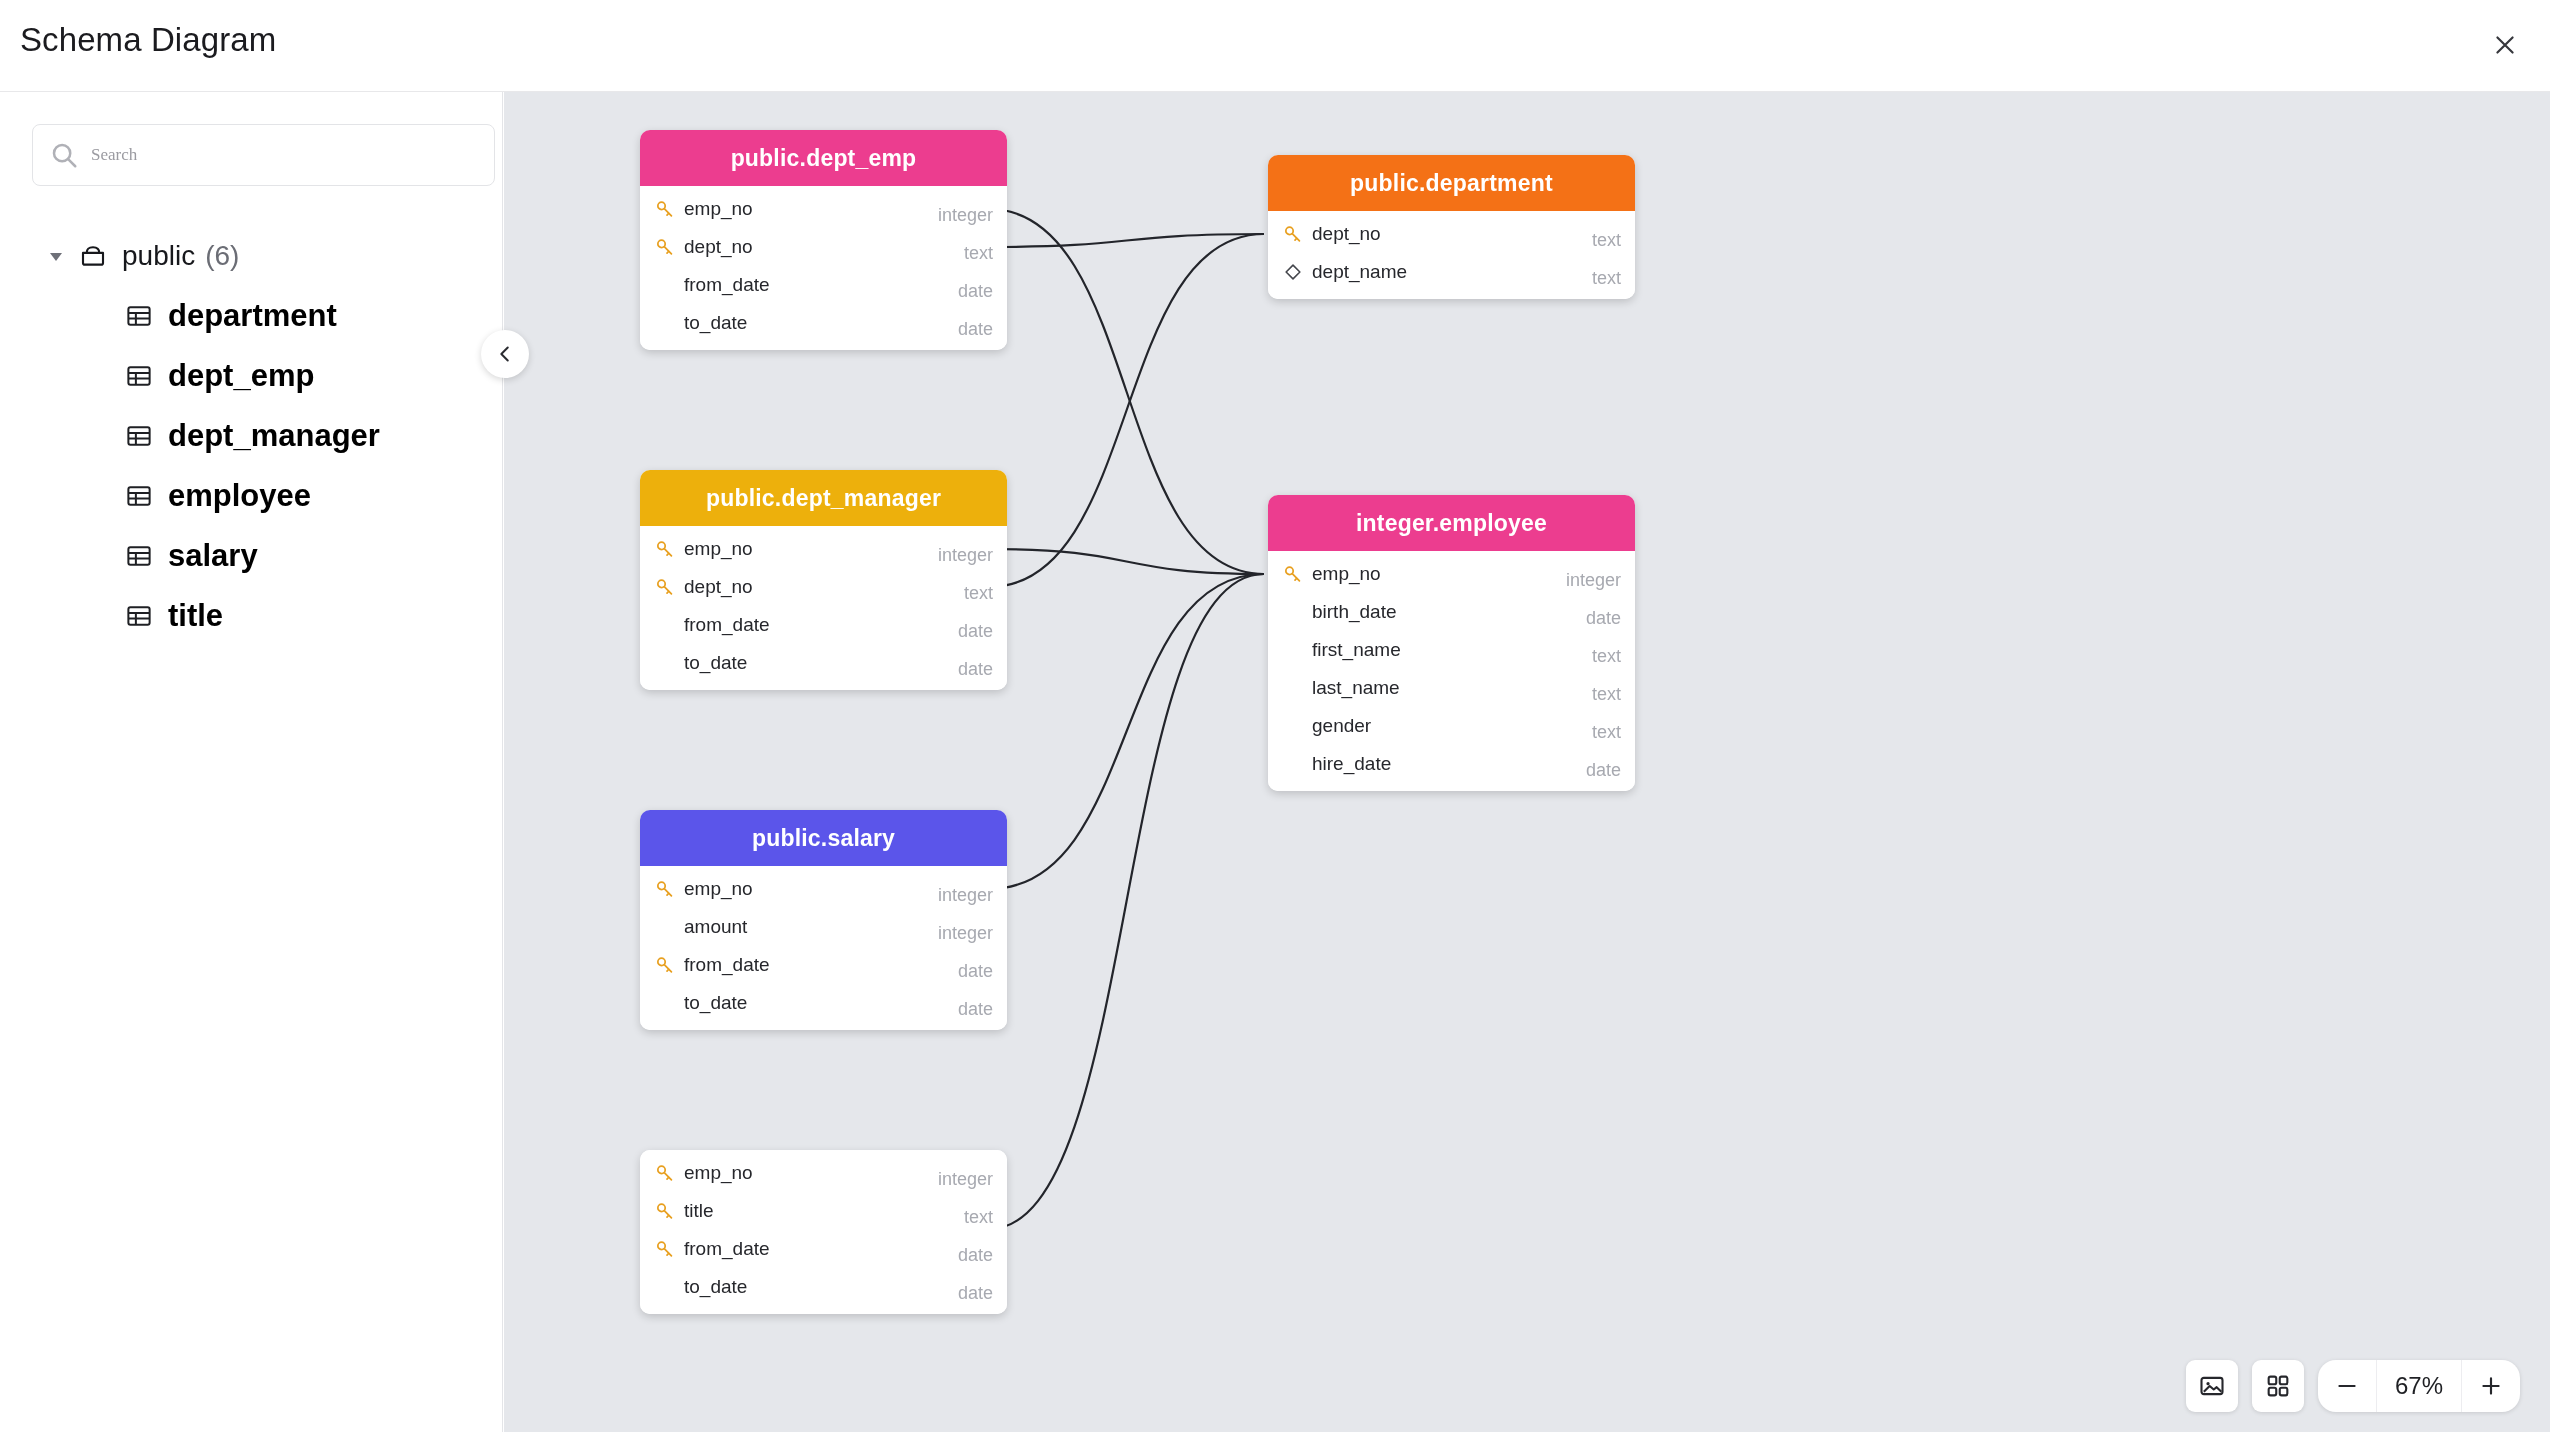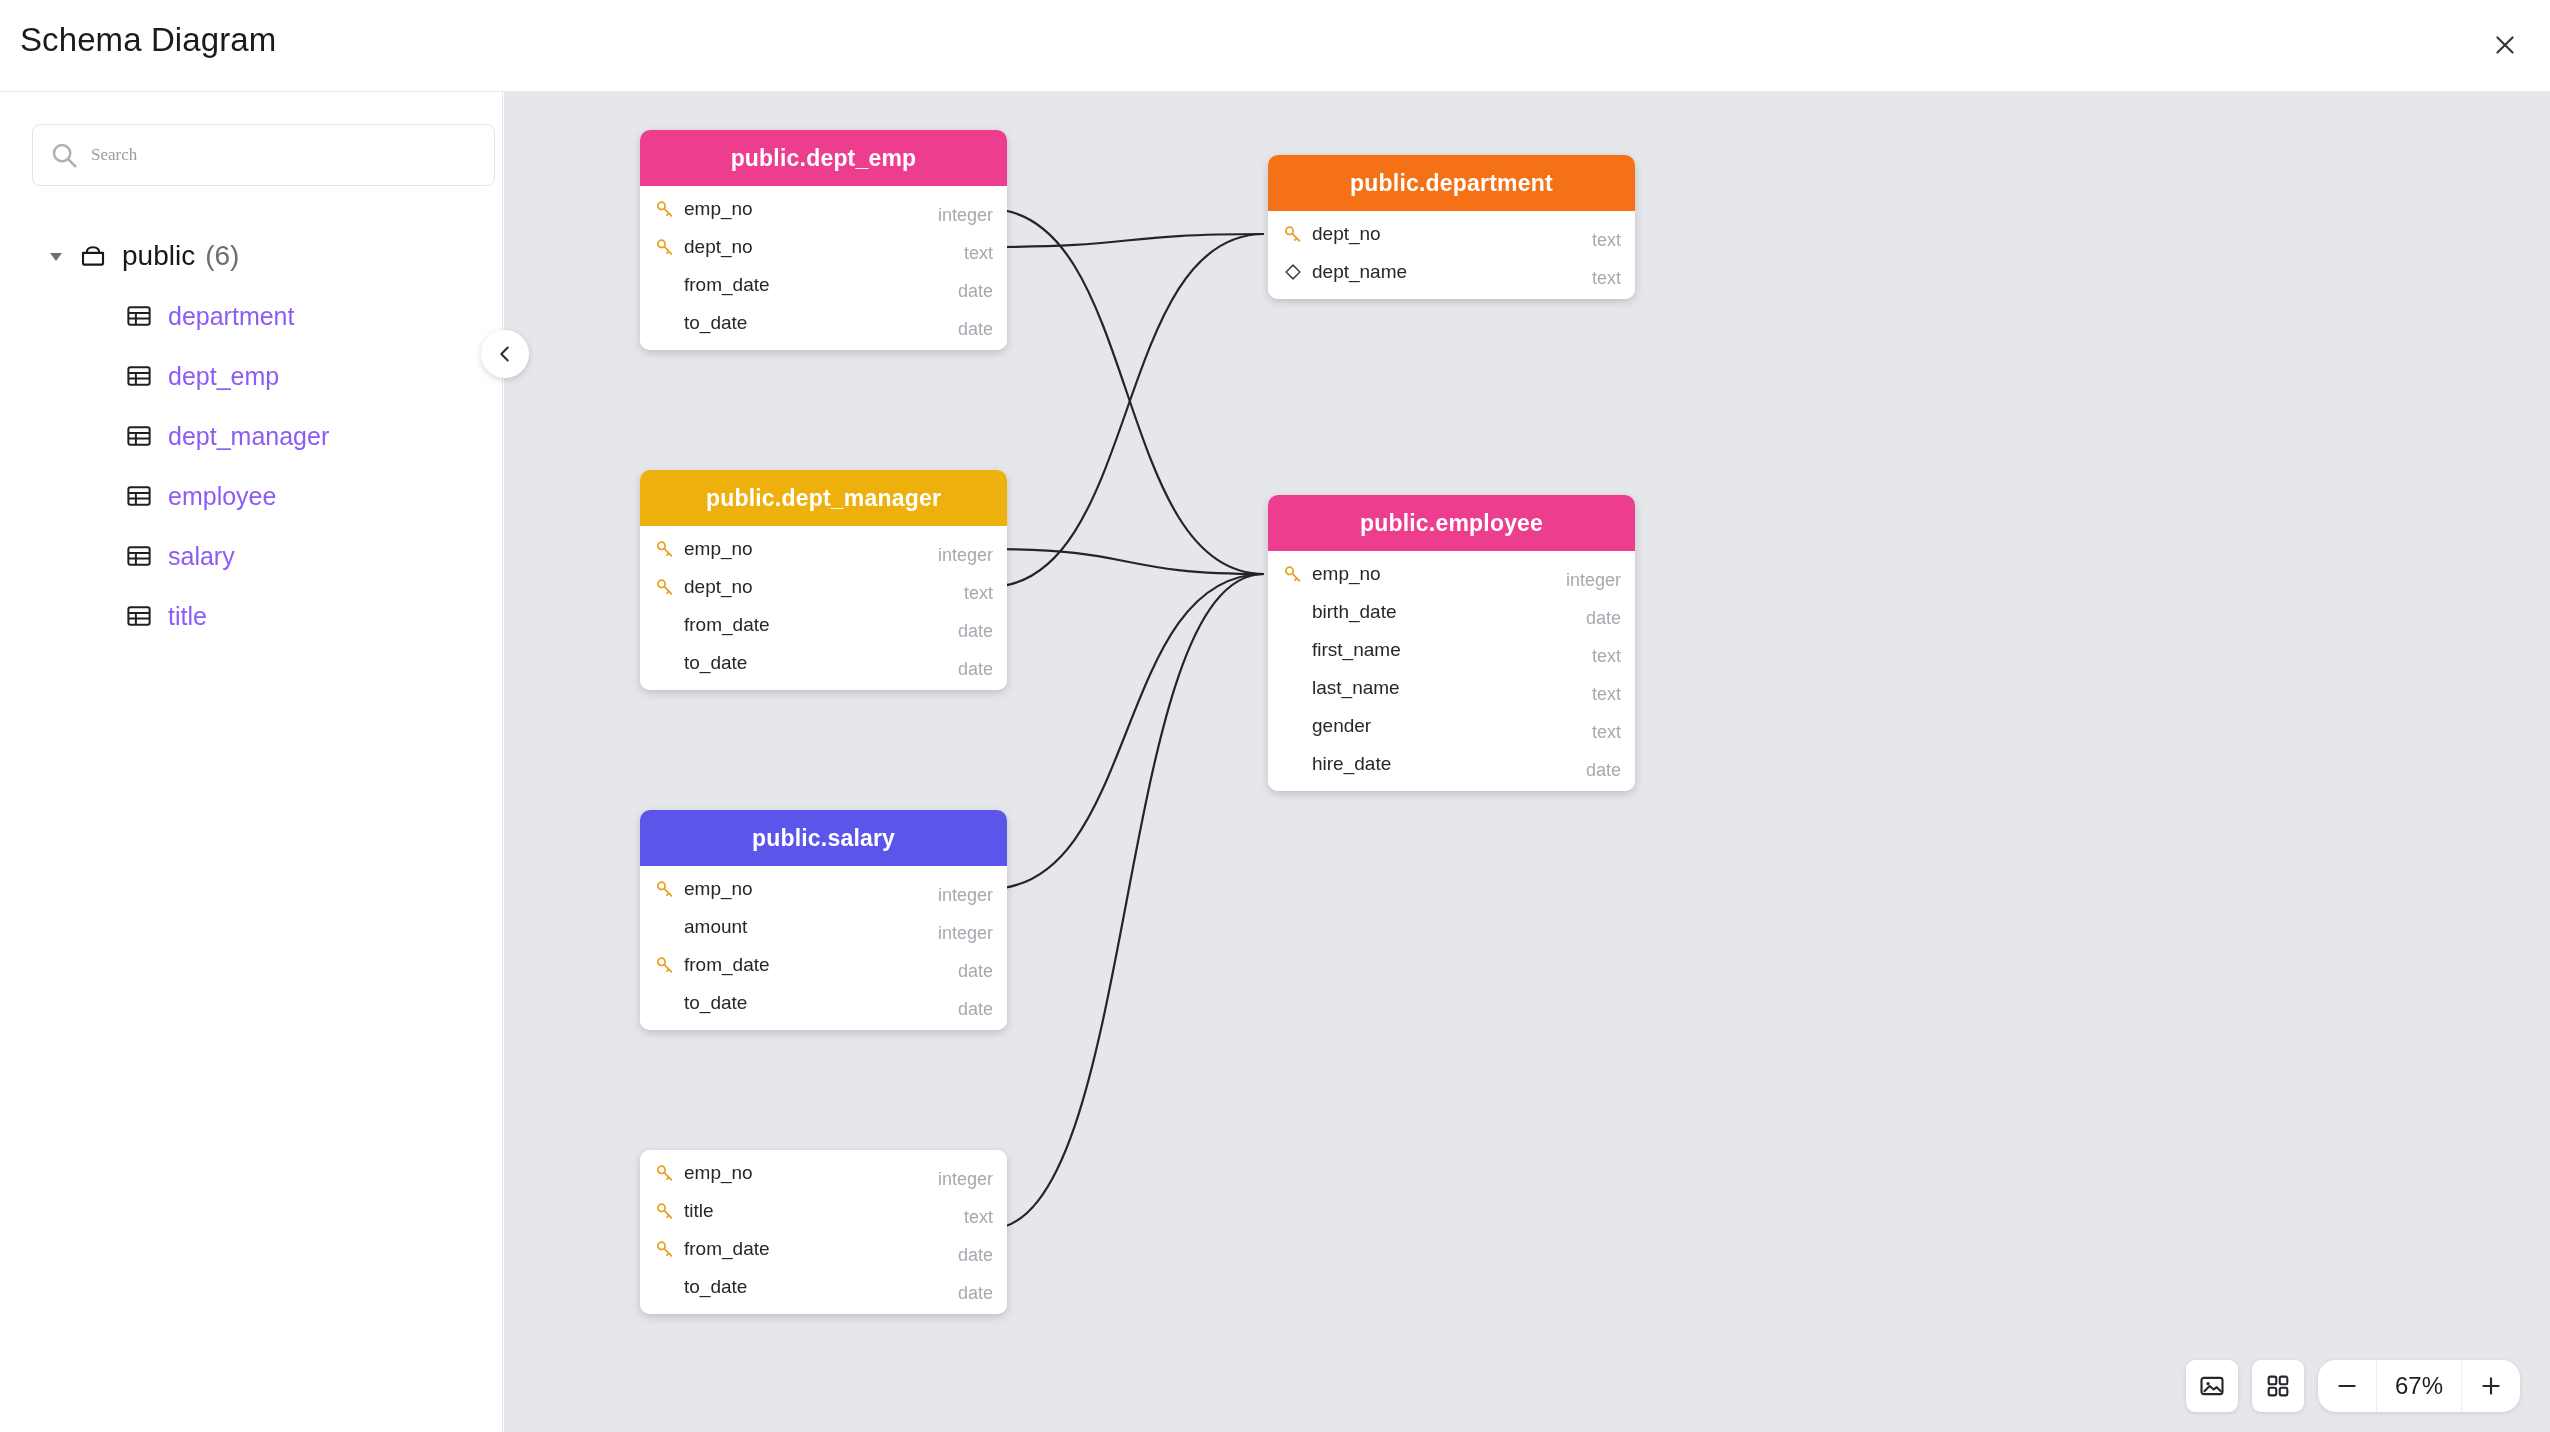--- a/index.html
+++ b/index.html
@@ -47,21 +47,21 @@
   .tree-row {
     display: flex; align-items: center; height: 60px; cursor: pointer;
     font-size: 27px; color: #1f2024;
   }
   .tree-row.schema { padding-left: 44px; }
   .tree-row.table { padding-left: 124px; }
   .caret { width: 24px; height: 24px; margin-right: 10px; flex: 0 0 auto; }
   .node-icon { width: 30px; height: 30px; margin-right: 14px; flex: 0 0 auto; }
   .schema-name { font-size: 28px; color: #17181c; }
   .schema-count { font-size: 28px; color: #6b6d75; margin-left: 10px; }
-  .table-name { font-size: 25px; color: #8b5cf6; }
+  .table-name { font-size: 31px; color: #000000; font-weight: bold; }
 
   .collapse-btn {
     position: absolute; left: 481px; top: 238px; width: 48px; height: 48px;
     background: #ffffff; border-radius: 50%;
     box-shadow: 0 2px 7px rgba(0,0,0,.16);
     display: flex; align-items: center; justify-content: center;
     cursor: pointer; z-index: 40;
   }
   .collapse-btn svg { width: 22px; height: 22px; }
 
@@ -298,21 +298,21 @@
               <span class="col-type">date</span>
             </div>
             <div class="col-row">
               <span class="col-key blank"></span>
               <span class="col-name">to_date</span>
               <span class="col-type">date</span>
             </div>
           </div>
         </div>
         <div class="node" style="left: 764px; top: 403px;">
-          <div class="node-header" style="background:#ec3d8f">public.employee</div>
+          <div class="node-header" style="background:#ec3d8f">integer.employee</div>
           <div class="node-body">
             <div class="col-row">
               <svg class="col-key" viewBox="0 0 24 24" fill="none" stroke="#e8a020" stroke-width="1.9" stroke-linecap="round">
                 <circle cx="8.2" cy="8.6" r="4"></circle>
                 <path d="M11.2 11.6 L19 19.4 M16.2 16.6 L14.2 18.6"></path>
               </svg>
               <span class="col-name">emp_no</span>
               <span class="col-type">integer</span>
             </div>
             <div class="col-row">

